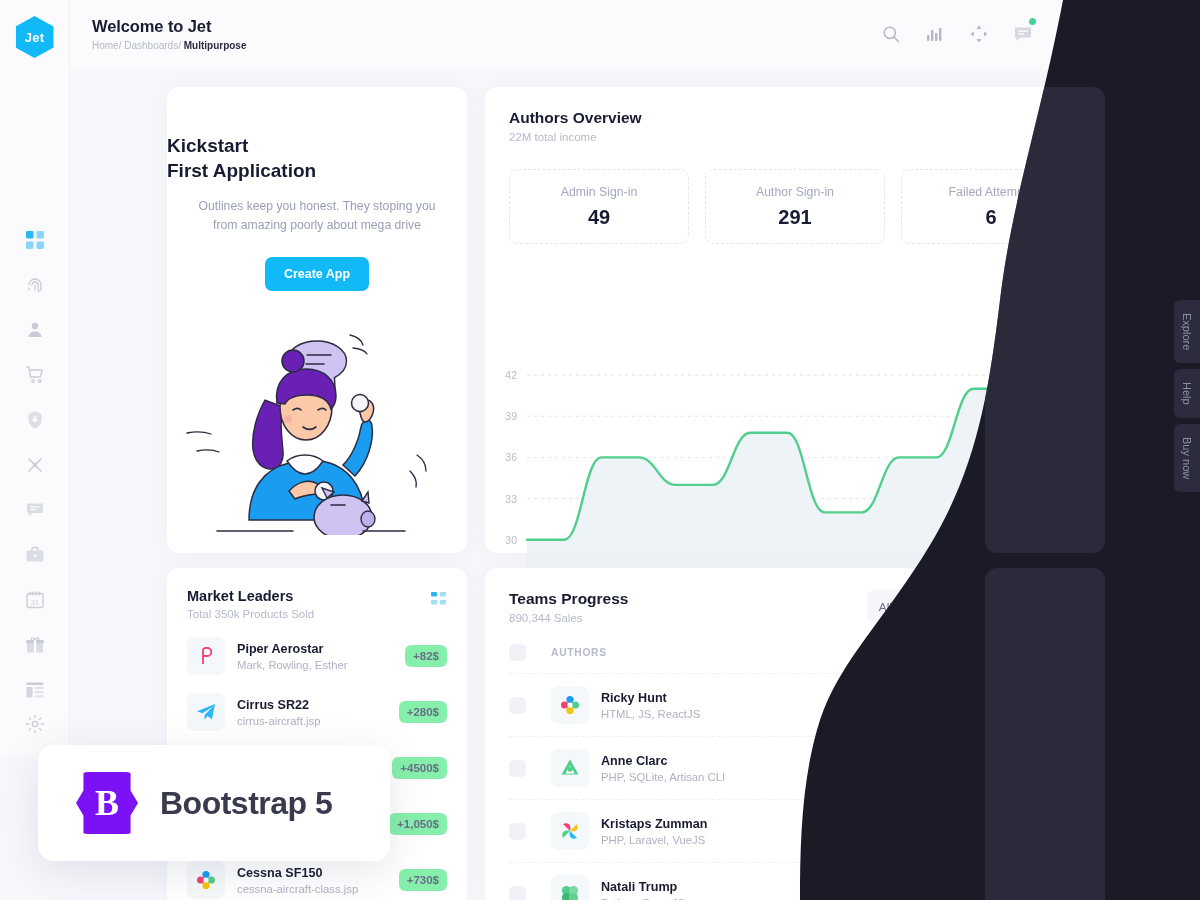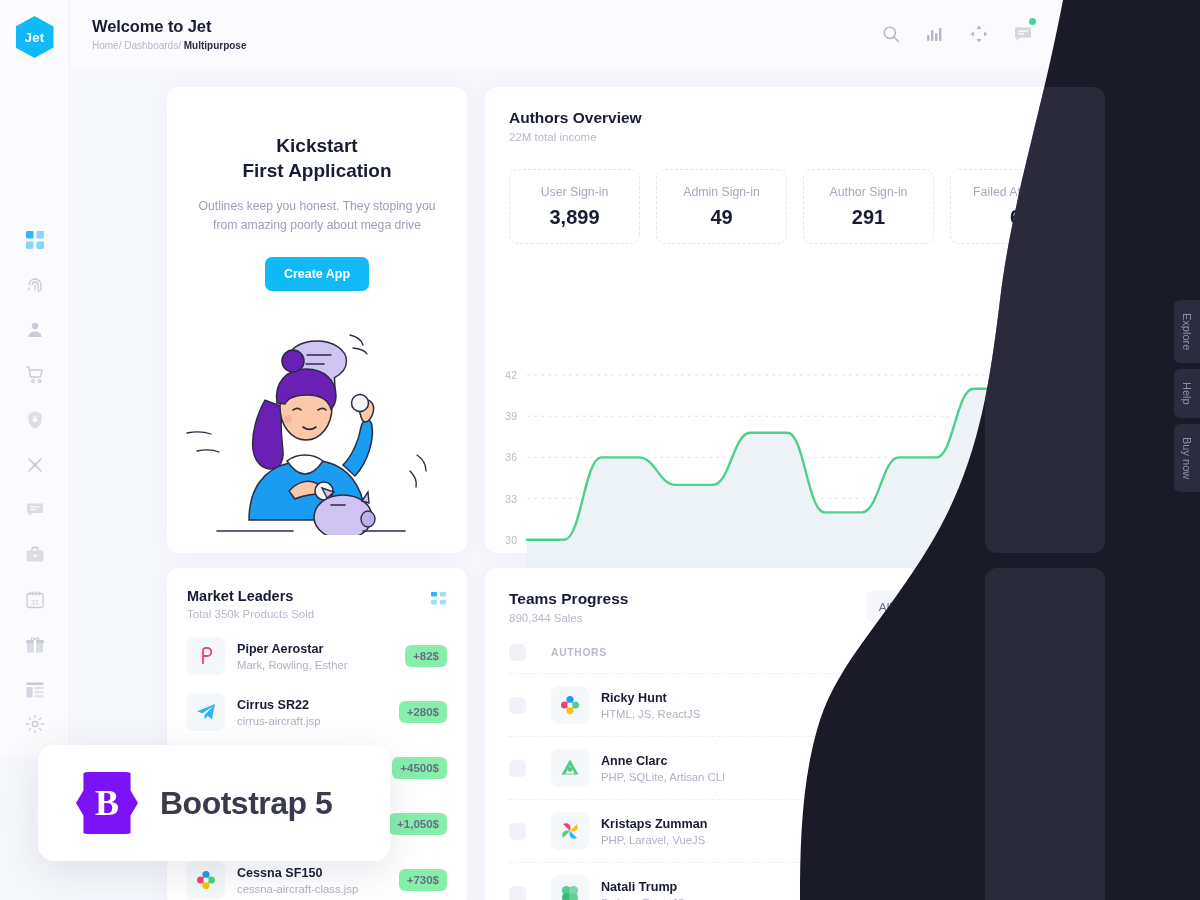--- a/index.html
+++ b/index.html
@@ -63,21 +63,21 @@
      width:34px; height:15px; border-radius:14px 14px 0 0; background:#cfd2de; }
   .avatar .glass { position:absolute; left:50%; top:39%; transform:translate(-50%,-50%);
      width:19px; height:6px; border:1.4px solid #2a2a33; border-radius:3px; }
 
   
   .card { position: absolute; background: #fff; border-radius: 12px;
           box-shadow: 0 0 22px rgba(80,90,130,.05); }
 
   
   #kickstart { left: 167px; top: 87px; width: 300px; height: 466px; }
-  .ks-title { margin-top: 46px; text-align: center; font-size: 19px; font-weight: bold;
+  .ks-title { margin-top: 46px; text-align: left; font-size: 19px; font-weight: bold;
               line-height: 1.32; color: #181c32; }
   .ks-sub { margin: 14px 26px 0; text-align: center; font-size: 12.2px; line-height: 1.55; color: #9aa0b4; }
   .ks-btn { display: block; margin: 22px auto 0; background: #12b9f7; color: #fff;
             border: none; border-radius: 7px; padding: 10px 19px; font-size: 12.5px;
             font-weight: bold; font-family: inherit; cursor: pointer; }
   .illus { position: absolute; left: 0; right: 0; bottom: 18px; height: 220px; }
 
   
   #authors { left: 485px; top: 87px; width: 620px; height: 466px; }
   .ov-head { display: flex; align-items: flex-start; padding: 22px 24px 0; }
@@ -365,24 +365,20 @@
 
   <div class="card" id="authors">
     <div class="ov-head">
       <div>
         <div class="ov-title">Authors Overview</div>
         <div class="ov-sub">22M total income</div>
       </div>
     </div>
 
     <div class="stats">
-      <div class="stat">
-        <div class="stat-l">User Sign-in</div>
-        <div class="stat-v">3,899</div>
-      </div>
       <div class="stat">
         <div class="stat-l">Admin Sign-in</div>
         <div class="stat-v">49</div>
       </div>
       <div class="stat">
         <div class="stat-l">Author Sign-in</div>
         <div class="stat-v">291</div>
       </div>
       <div class="stat">
         <div class="stat-l">Failed Attempts</div>

